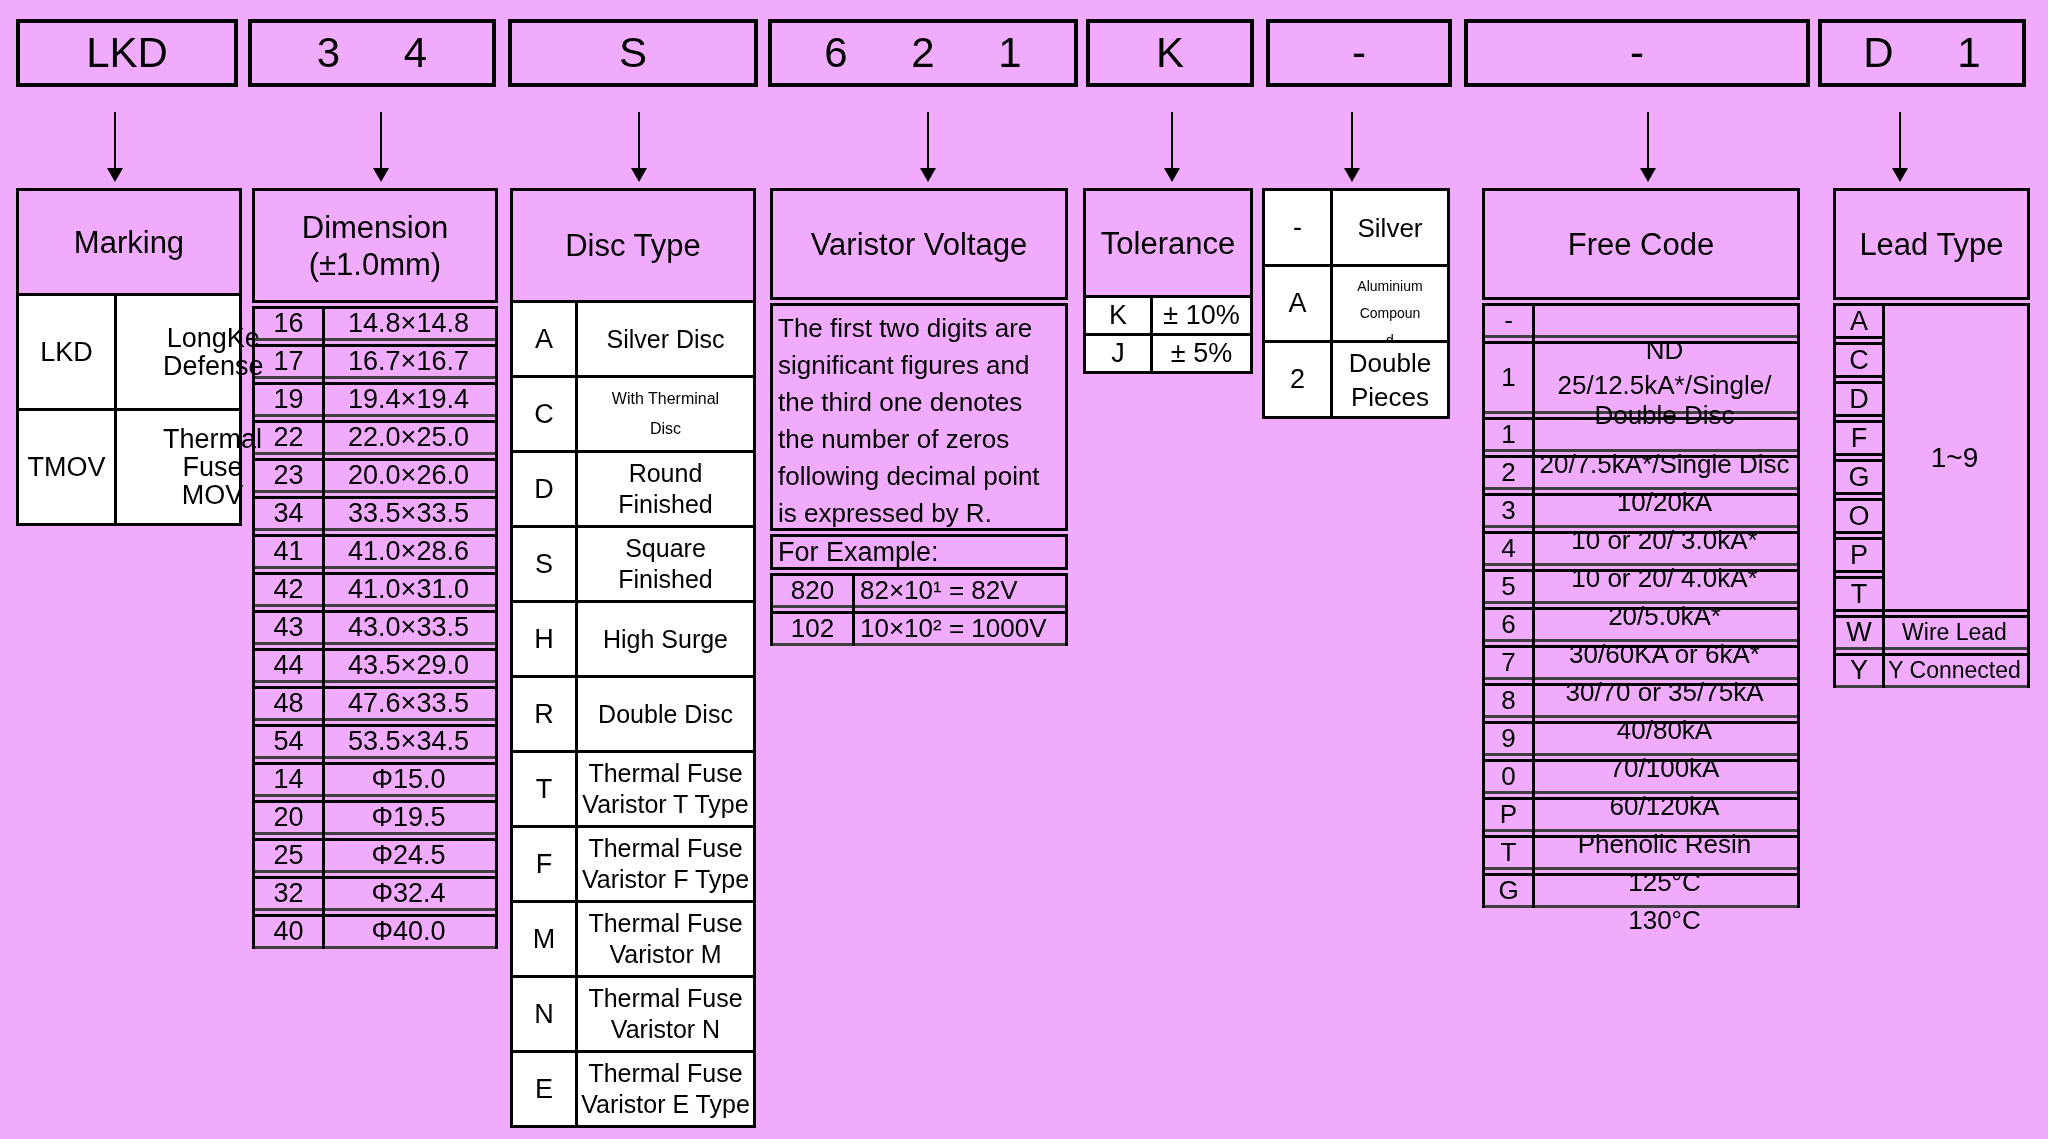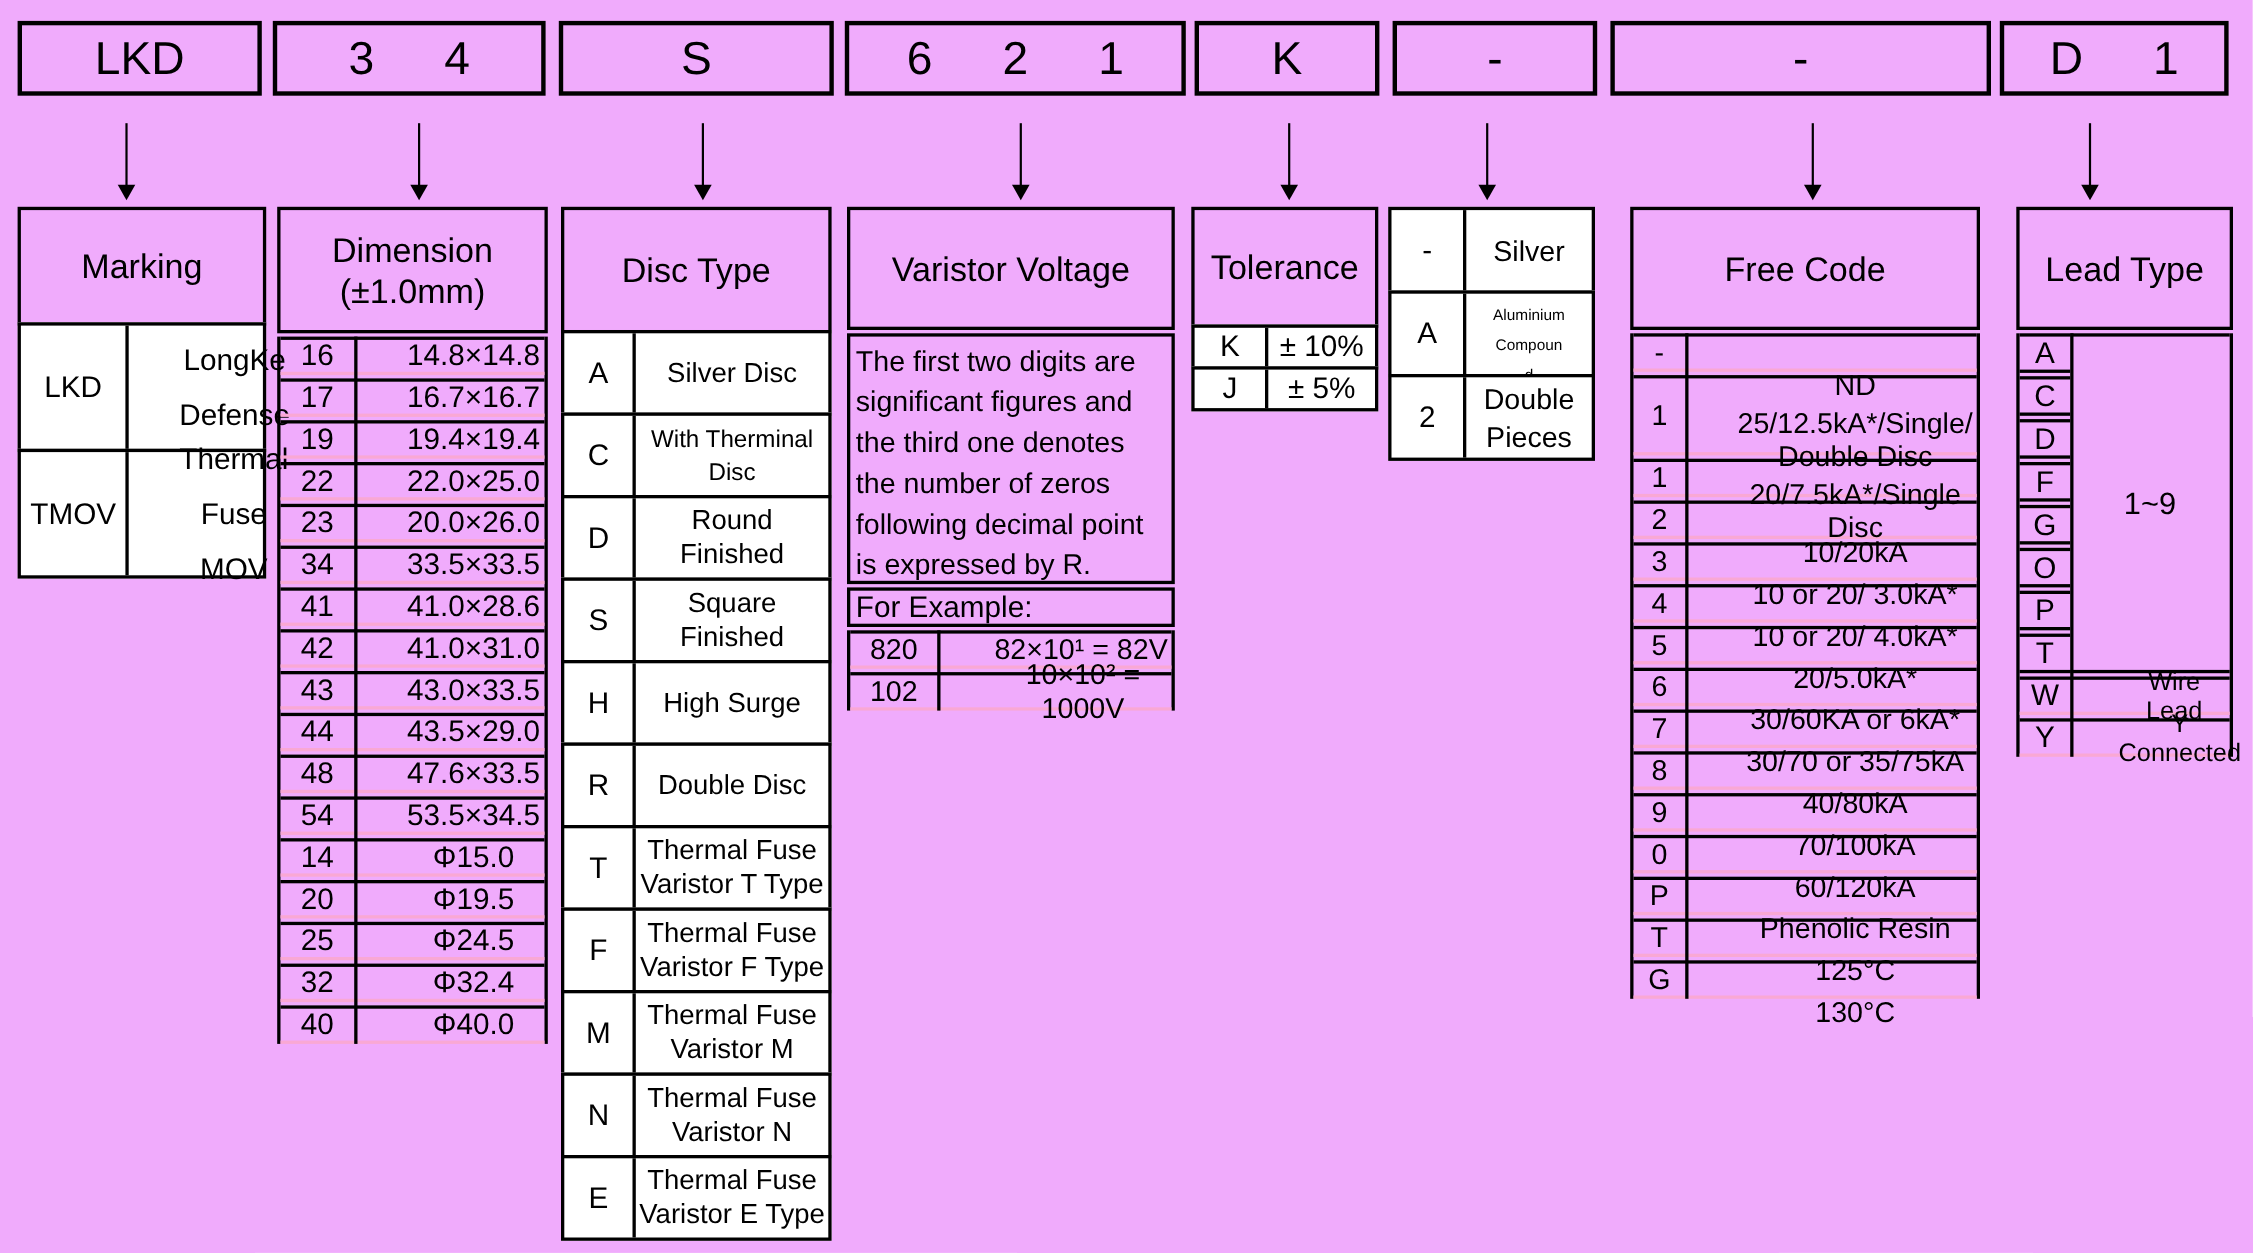--- a/index.html
+++ b/index.html
@@ -56,21 +56,21 @@
     justify-content: center;
     text-align: center;
     font-size: 31px;
     line-height: 37px;
     white-space: pre-line;
   }
 
   
   .tbl { position: relative; border-left: 3px solid #000; border-right: 3px solid #000; }
   .vline { position: absolute; top: 0; bottom: 0; width: 3px; background: #000; z-index: 2; }
-  .tbl .row { display: flex; border-top: 3px solid #000; border-bottom: 3px solid #f9a8d4; gap: 44px; }
+  .tbl .row { display: flex; border-top: 3px solid #000; border-bottom: 3px solid #404040; }
   .tbl .row + .row { margin-top: 3px; }
 
   
   .fused .hdr { margin-bottom: -3px; }
   .ftbl .row { display: flex; border: 3px solid #000; background: #fff; }
   .ftbl .row + .row { margin-top: -3px; }
   .ftbl .c1 { border-right: 3px solid #000; }
 
   .c1 {
     display: flex; align-items: center; justify-content: center;
@@ -78,33 +78,33 @@
   }
   .c2 {
     flex: 1; display: flex; align-items: center; justify-content: center;
     text-align: center; font-size: 27px; white-space: pre-line;
   }
 
   
   .marking .hdr { height: 108px; }
   .marking .row { height: 118px; }
   .marking .c1 { width: 98px; }
-  .marking .c2 { line-height: 50px; padding-left: 46px; }
+  .marking .c2 { line-height: 28px; padding-left: 46px; }
 
   
   .dimension .hdr { height: 115px; }
   .dimension .row { height: 35px; }
   .dimension .c1 { width: 67px; }
 
   
   .disc .hdr { height: 115px; }
   .disc .row { height: 78px; }
   .disc .c1 { width: 65px; }
   .disc .c2 { font-size: 25px; line-height: 31px; }
-  .disc .row.small .c2 { font-size: 22px; line-height: 30px; }
+  .disc .row.small .c2 { font-size: 16px; line-height: 30px; }
 
   
   .varistor .hdr { height: 112px; }
   .vbox { border: 3px solid #000; margin-bottom: 3px; }
   .para { height: 228px; padding: 4px 2px 0 5px; font-size: 26px; line-height: 37px; white-space: pre-line; }
   .exhdr { height: 36px; display: flex; align-items: center; padding-left: 5px; font-size: 27px; }
   .varistor .row { height: 35px; }
   .varistor .c1 { width: 79px; font-size: 26px; }
   .varistor .c2 { justify-content: flex-start; padding-left: 8px; font-size: 26px; }
 

